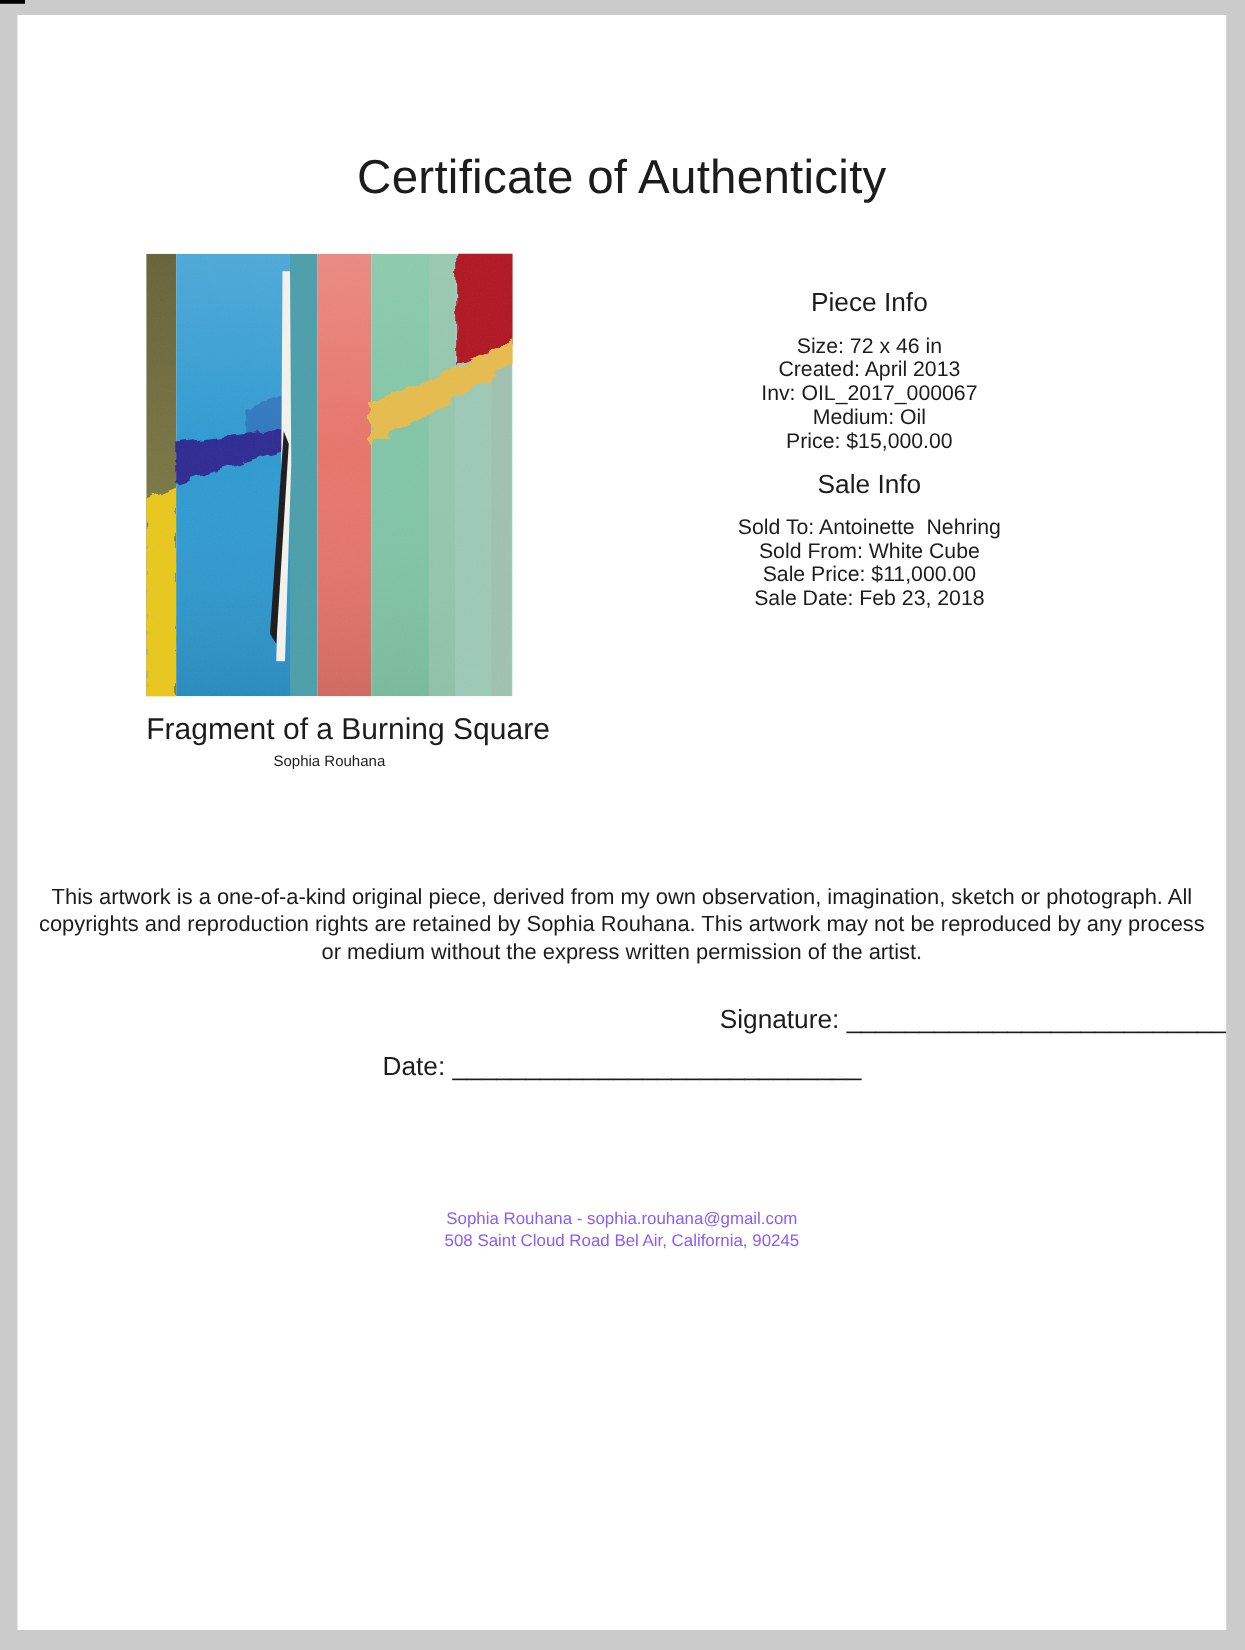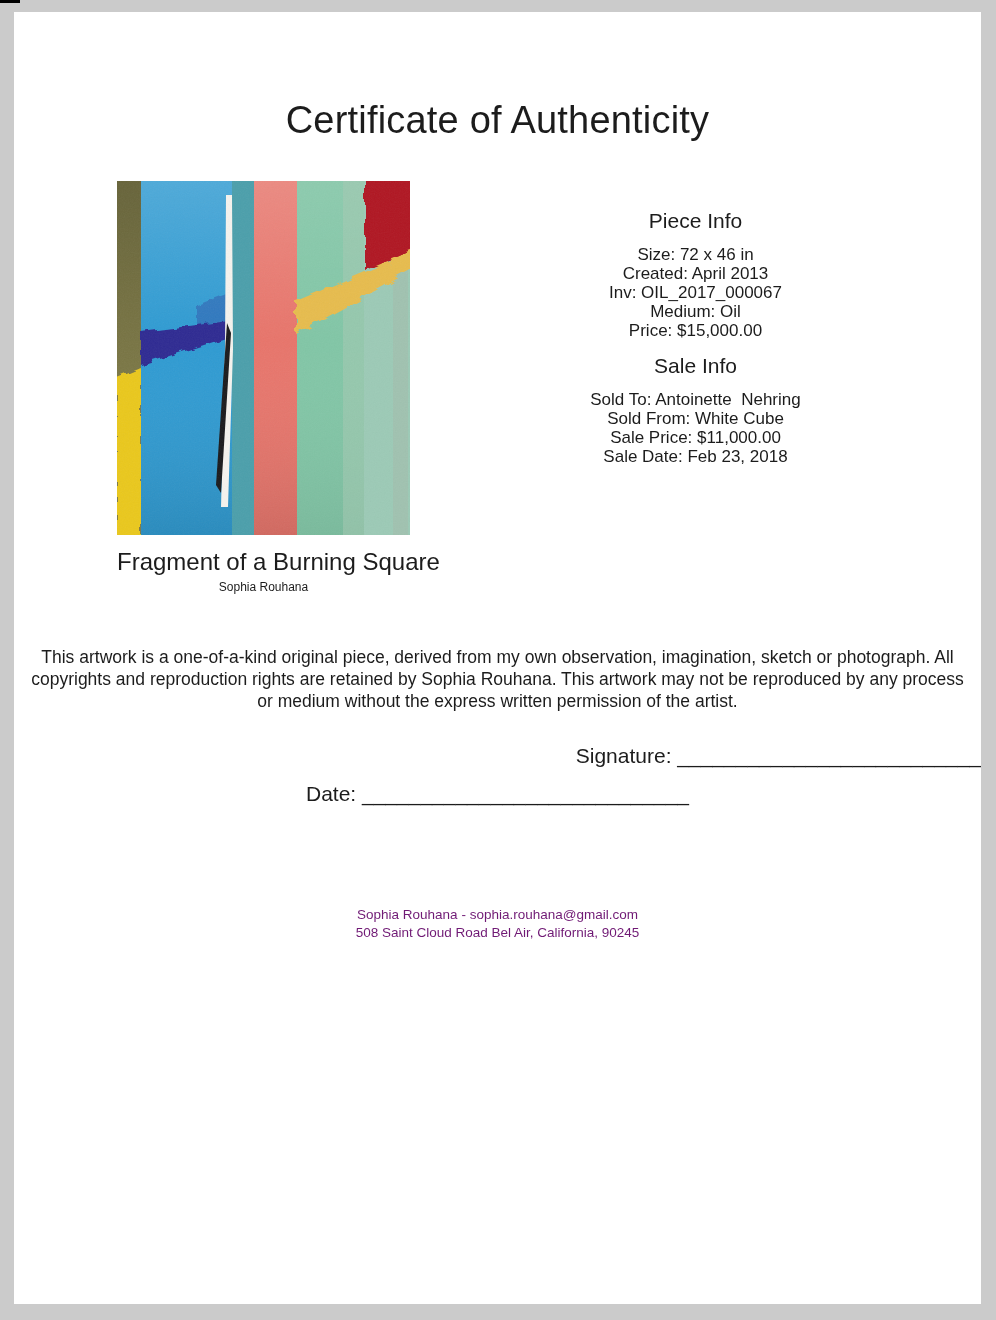--- a/index.html
+++ b/index.html
@@ -7,44 +7,44 @@
   body{
     width:996px;height:1320px;position:relative;
     background:#cbcbcb;
     font-family:"Liberation Sans","DejaVu Sans",sans-serif;
     color:#1c1c1c;
     -webkit-font-smoothing:antialiased;
   }
   .corner-artifact{position:absolute;left:0;top:0;width:20px;height:3px;background:#000;}
   .page{
     position:absolute;left:14px;top:12px;width:967px;height:1292px;
-    background:#ffffff;box-sizing:border-box;padding-top:86px;overflow:hidden;
+    background:#ffffff;box-sizing:border-box;padding-top:108px;overflow:hidden;
   }
   .doc-title{
     text-align:center;font-size:38px;line-height:44px;font-weight:400;
     letter-spacing:0.2px;margin:0;
   }
   .content-row{display:flex;margin-top:39px;}
   .art-col{margin-left:103px;width:293px;flex:0 0 293px;}
   .art-frame{width:293px;height:354px;display:block;}
   .art-caption{width:293px;text-align:center;white-space:nowrap;margin-top:12px;
     font-size:24px;line-height:30px;}
   .art-artist{width:293px;text-align:center;font-size:12px;line-height:21px;}
   .info-col{flex:1 1 auto;text-align:center;padding-top:15px;}
   .info-heading{font-size:21px;line-height:25px;font-weight:400;margin:12px;}
   .info-heading.sale{margin-top:13px;}
   .info-line{font-size:17px;line-height:19px;white-space:pre;}
   .legal{
-    width:950px;margin:48px auto 0;text-align:center;
+    width:950px;margin:86px auto 0;text-align:center;
     font-size:17.5px;line-height:22px;
   }
   .sig-row{margin-top:31px;text-align:right;font-size:21px;line-height:26px;white-space:pre;}
   .date-row{margin-top:12px;text-align:center;font-size:21px;line-height:26px;white-space:pre;}
   .underline-blanks{letter-spacing:0;}
-  .footer{margin-top:99px;text-align:center;color:#701a75;
+  .footer{margin-top:99px;text-align:center;color:#8b5cf6;
     font-size:13.5px;line-height:17.5px;}
 </style>
 </head>
 <body>
 
 <div class="corner-artifact"></div>
 
 <div class="page">
 
   <h1 class="doc-title">Certificate of Authenticity</h1>

